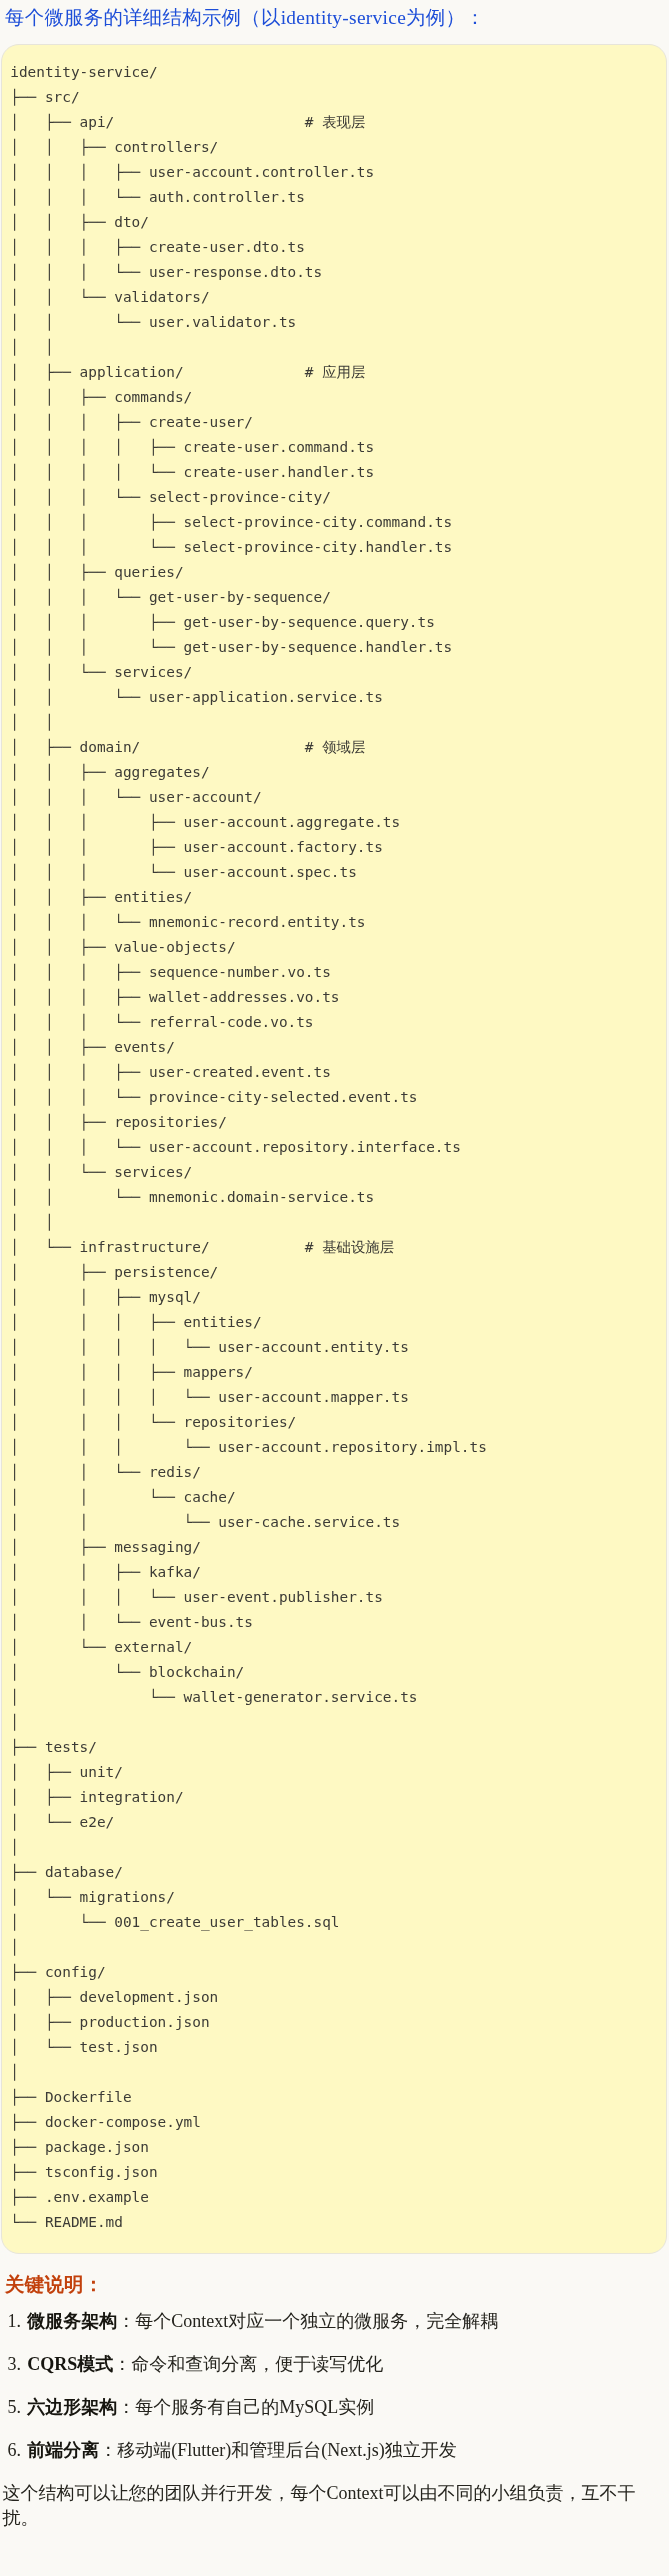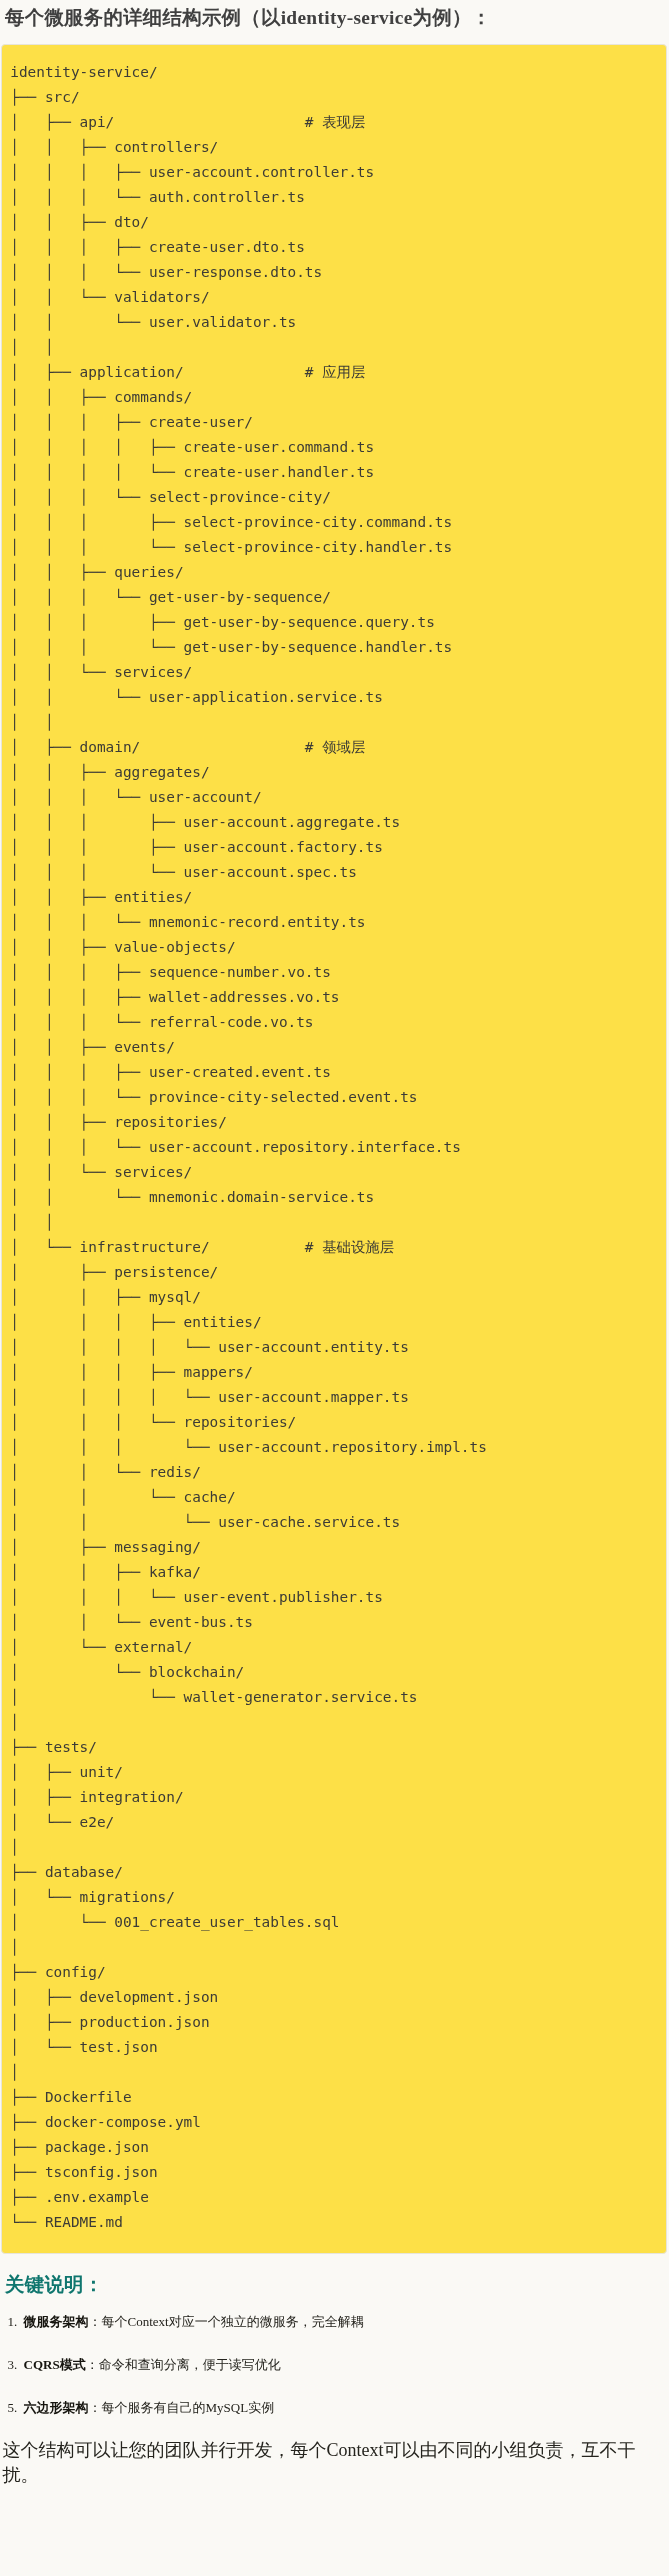--- a/index.html
+++ b/index.html
@@ -13,61 +13,61 @@
     overflow: hidden;
     color: #262521;
     font-family: "Liberation Serif", serif;
   }
   .page {
     padding: 0 5px;
     box-sizing: border-box;
   }
   .page-title {
     font-family: "Liberation Serif", serif;
-    font-weight: 700;
+    font-weight: 400;
     font-size: 19.4px;
     line-height: 29px;
-    color: #404040;
+    color: #1d4ed8;
     margin: 2.5px 0 0 0;
     letter-spacing: 0.3px;
   }
   .code-block {
     margin: 12.5px 0 0 -3.8px;
     width: 666px;
     box-sizing: border-box;
-    background: #fde047;
+    background: #fef9c3;
     border: 1.3px solid #e7e5da;
-    border-radius: 4px;
+    border-radius: 18px;
   }
   .code-block pre {
     margin: 0;
     padding: 15px 11.3px 17.5px 8.1px;
     font-family: "DejaVu Sans Mono", monospace;
     font-size: 14.4px;
     line-height: 25px;
     color: #3c3b36;
     white-space: pre;
     overflow: hidden;
   }
   .notes-heading {
     font-family: "Liberation Serif", serif;
     font-weight: 700;
     font-size: 19.4px;
     line-height: 27.5px;
-    color: #0f766e;
+    color: #c2410c;
     margin: 17.5px 0 0 0;
     letter-spacing: 0.3px;
   }
   .notes-list {
     margin: 10px 0 0 0;
     padding: 0 0 0 2.5px;
     list-style: none;
   }
   .note-item {
-    font-size: 13px;
+    font-size: 18px;
     line-height: 25px;
     margin: 0 0 18px 0;
     color: #25241e;
   }
   .note-num {
     margin-right: 6.3px;
   }
   .note-term {
     font-weight: 700;
     color: #16150f;
@@ -181,18 +181,21 @@
   <ol class="notes-list">
     <li class="note-item">
       <span class="note-num">1.</span><span class="note-term">微服务架构</span><span class="note-colon">：</span><span class="note-desc">每个Context对应一个独立的微服务，完全解耦</span>
     </li>
     <li class="note-item">
       <span class="note-num">3.</span><span class="note-term">CQRS模式</span><span class="note-colon">：</span><span class="note-desc">命令和查询分离，便于读写优化</span>
     </li>
     <li class="note-item">
       <span class="note-num">5.</span><span class="note-term">六边形架构</span><span class="note-colon">：</span><span class="note-desc">每个服务有自己的MySQL实例</span>
     </li>
+    <li class="note-item">
+      <span class="note-num">6.</span><span class="note-term">前端分离</span><span class="note-colon">：</span><span class="note-desc">移动端(Flutter)和管理后台(Next.js)独立开发</span>
+    </li>
   </ol>
 
   <p class="footer-paragraph">这个结构可以让您的团队并行开发，每个Context可以由不同的小组负责，互不干扰。</p>
 
 </div>
 
 
 </body></html>

